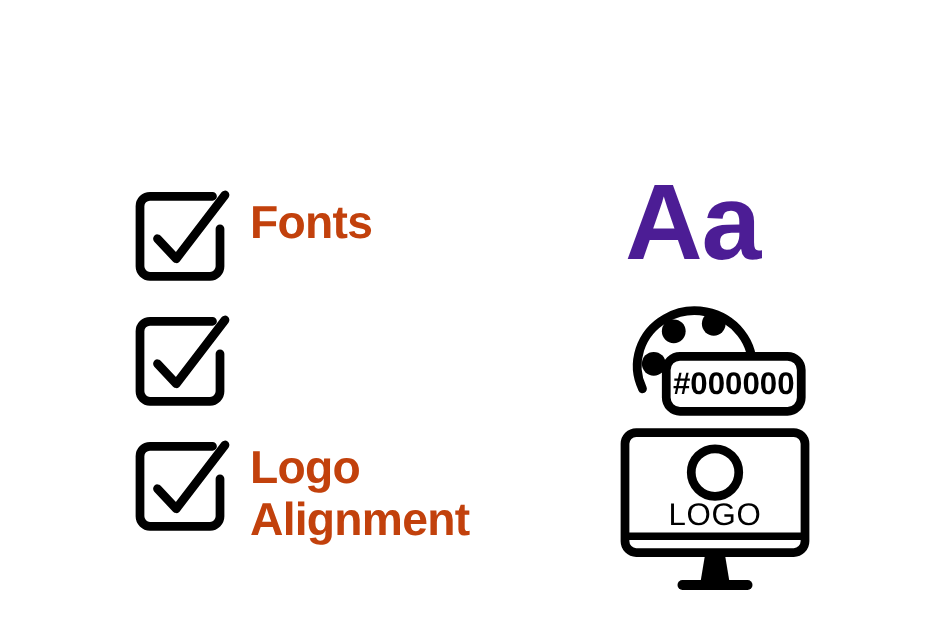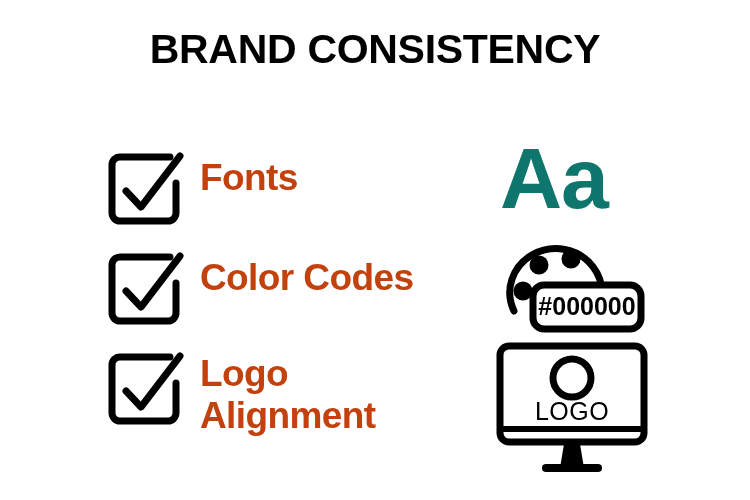--- a/index.html
+++ b/index.html
@@ -92,21 +92,21 @@
     position: absolute;
     left: 8px;
     top: 0px;
     width: 150px;
     height: 100px;
     font-family: "Liberation Sans", sans-serif;
     font-weight: 700;
     font-size: 86px;
     line-height: 96px;
     letter-spacing: -1px;
-    color: #0f766e;
+    color: #4c1d95;
     text-align: left;
   }
 
   .art-palette {
     position: absolute;
     left: 0px;
     top: 103px;
     width: 160px;
     height: 105px;
   }
@@ -118,21 +118,20 @@
     height: 140px;
   }
   .art-palette svg, .art-monitor svg { display: block; }
 </style>
 </head>
 <body>
 
 <div class="poster">
 
   <div class="title-block">
-    <span class="title-line">BRAND CONSISTENCY</span>
   </div>
 
   <div class="checklist">
 
     <div class="check-row row-fonts">
       <span class="checkbox-icon">
         <svg viewBox="0 0 80 80" width="80" height="80" aria-hidden="true">
           <path d="M72 34 L72 64 A8 8 0 0 1 64 72 L16 72 A8 8 0 0 1 8 64 L8 16 A8 8 0 0 1 16 8 L66 8" fill="none" stroke="#000000" stroke-width="7" stroke-linecap="round" stroke-linejoin="round"></path>
           <path d="M22 42 L37 58 L76 7" fill="none" stroke="#000000" stroke-width="7" stroke-linecap="round" stroke-linejoin="round"></path>
         </svg>
@@ -140,21 +139,20 @@
       <span class="row-label">Fonts</span>
     </div>
 
     <div class="check-row row-colors">
       <span class="checkbox-icon">
         <svg viewBox="0 0 80 80" width="80" height="80" aria-hidden="true">
           <path d="M72 34 L72 64 A8 8 0 0 1 64 72 L16 72 A8 8 0 0 1 8 64 L8 16 A8 8 0 0 1 16 8 L66 8" fill="none" stroke="#000000" stroke-width="7" stroke-linecap="round" stroke-linejoin="round"></path>
           <path d="M22 42 L37 58 L76 7" fill="none" stroke="#000000" stroke-width="7" stroke-linecap="round" stroke-linejoin="round"></path>
         </svg>
       </span>
-      <span class="row-label">Color Codes</span>
     </div>
 
     <div class="check-row row-logo">
       <span class="checkbox-icon">
         <svg viewBox="0 0 80 80" width="80" height="80" aria-hidden="true">
           <path d="M72 34 L72 64 A8 8 0 0 1 64 72 L16 72 A8 8 0 0 1 8 64 L8 16 A8 8 0 0 1 16 8 L66 8" fill="none" stroke="#000000" stroke-width="7" stroke-linecap="round" stroke-linejoin="round"></path>
           <path d="M22 42 L37 58 L76 7" fill="none" stroke="#000000" stroke-width="7" stroke-linecap="round" stroke-linejoin="round"></path>
         </svg>
       </span>
       <span class="row-label">Logo

